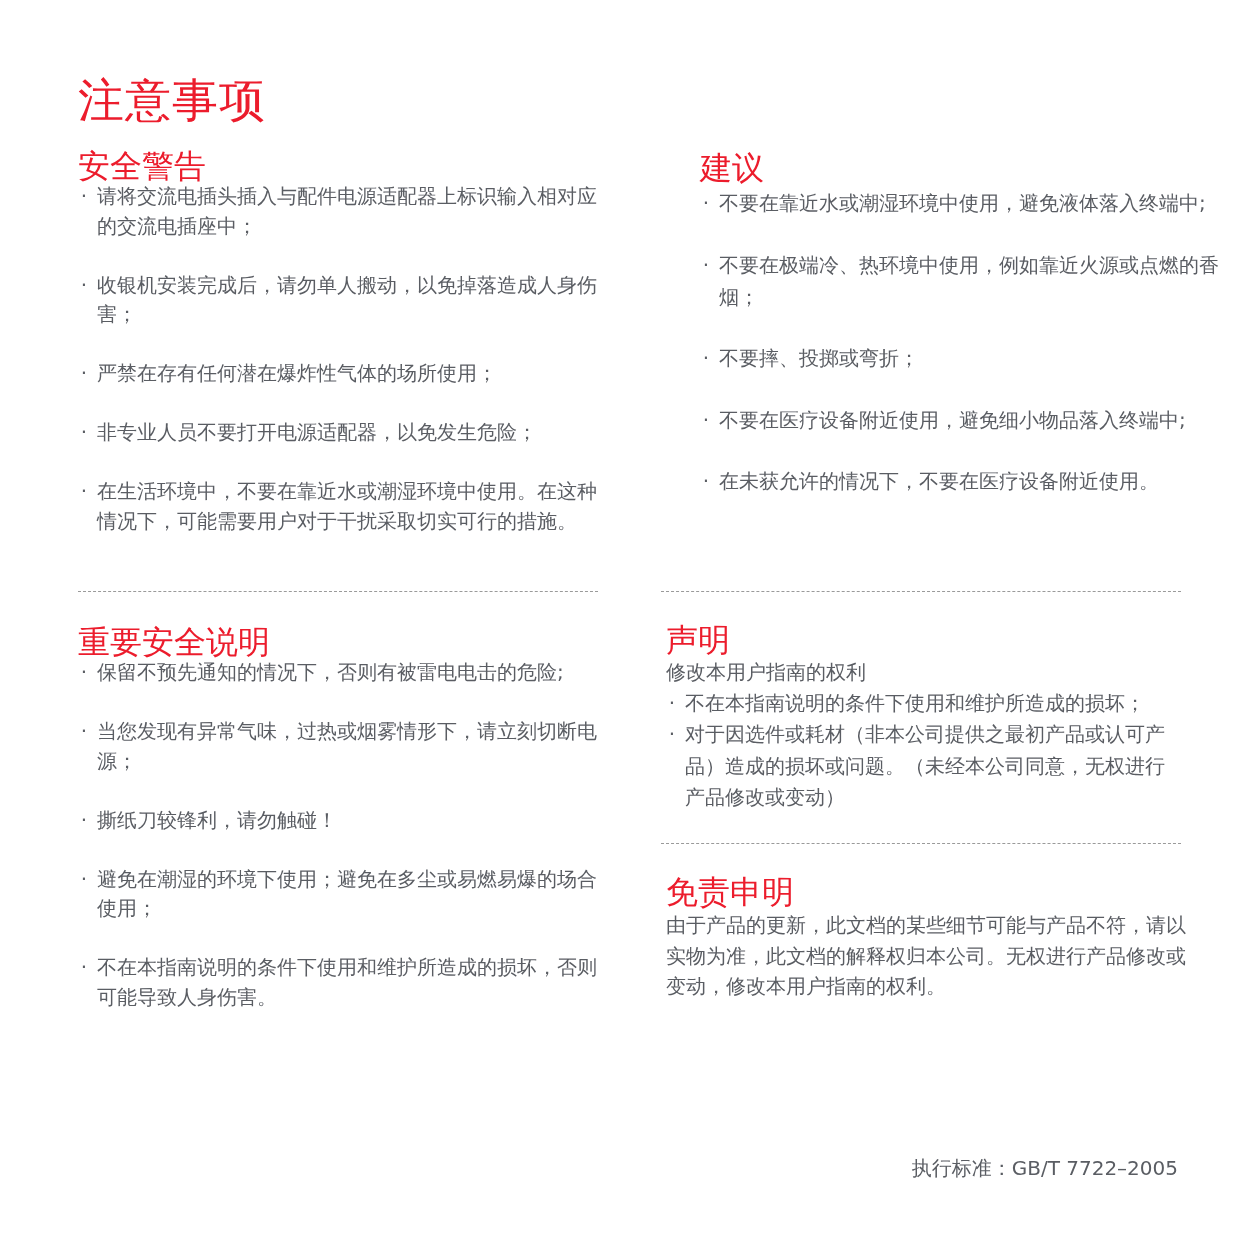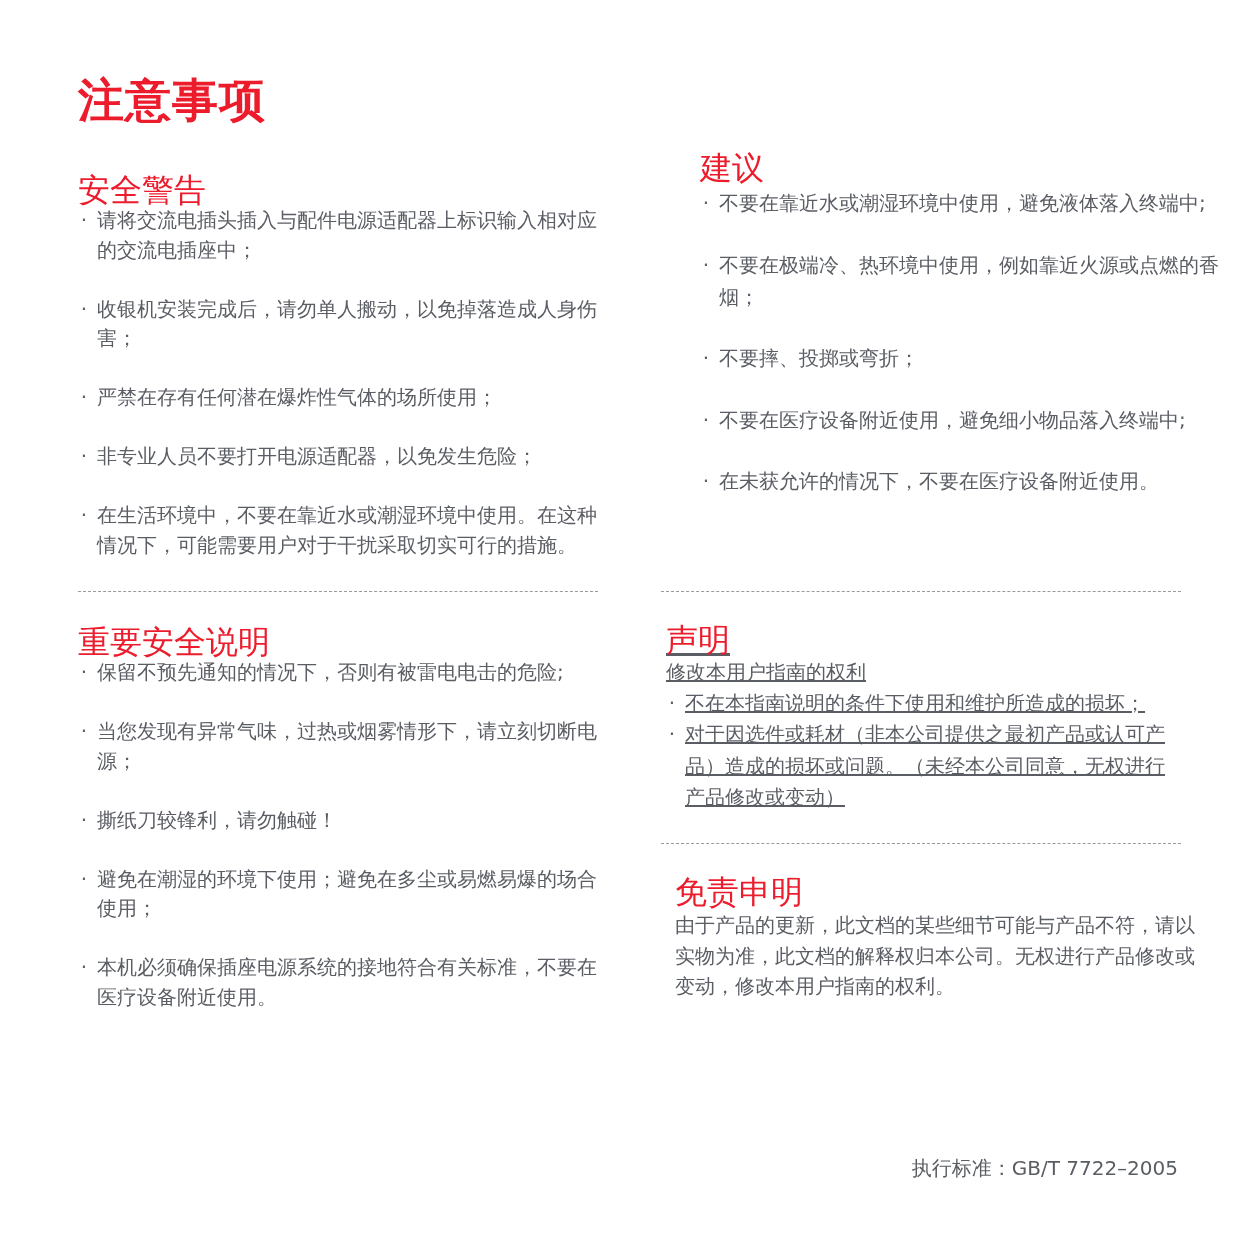--- a/index.html
+++ b/index.html
@@ -3,21 +3,21 @@
 <meta charset="utf-8">
 <style>
   html, body { margin: 0; padding: 0; background: #ffffff; }
   body {
     width: 1260px; height: 1260px; position: relative; overflow: hidden;
     font-family: "DejaVu Sans", "Liberation Sans", sans-serif;
     color: #5a5d63;
   }
   .page-title {
     position: absolute; left: 78px; top: 72px;
-    font-size: 46px; line-height: 56px; color: #ec1c2c; font-weight: bold;
+    font-size: 46px; line-height: 56px; color: #ec1c2c; font-weight: normal;
     margin: 0; letter-spacing: 1px;
   }
   .section { position: absolute; }
   .sec-title {
     font-size: 32px; line-height: 36px; color: #ec1c2c; margin: 0; font-weight: normal;
   }
   .bullet-list { list-style: none; margin: 0; padding: 0; }
   .bullet-item {
     position: relative; padding-left: 19px;
     font-size: 20px; line-height: 29.5px; color: #5a5d63;
@@ -35,21 +35,21 @@
   .footer-std {
     position: absolute; right: 82px; top: 1154px;
     font-size: 20px; line-height: 28px; color: #5a5d63;
   }
 </style>
 </head>
 <body>
 
 <h1 class="page-title">注意事项</h1>
 
-<section class="section" style="left:78px; top:148px; width:520px;margin-top:24px;">
+<section class="section" style="left:78px; top:148px; width:520px;">
   <h2 class="sec-title">安全警告</h2>
   <ul class="bullet-list" style="margin-top:-2px;">
     <li class="bullet-item"><span class="dot">·</span><span>请将交流电插头插入与配件电源适配器上标识输入相对应的交流电插座中；</span></li>
     <li class="gap"></li>
     <li class="bullet-item"><span class="dot">·</span><span>收银机安装完成后，请勿单人搬动，以免掉落造成人身伤害；</span></li>
     <li class="gap"></li>
     <li class="bullet-item"><span class="dot">·</span><span>严禁在存有任何潜在爆炸性气体的场所使用；</span></li>
     <li class="gap"></li>
     <li class="bullet-item"><span class="dot">·</span><span>非专业人员不要打开电源适配器，以免发生危险；</span></li>
     <li class="gap"></li>
@@ -63,50 +63,50 @@
   <h2 class="sec-title">重要安全说明</h2>
   <ul class="bullet-list" style="margin-top:-2px;">
     <li class="bullet-item"><span class="dot">·</span><span>保留不预先通知的情况下，否则有被雷电电击的危险;</span></li>
     <li class="gap"></li>
     <li class="bullet-item"><span class="dot">·</span><span>当您发现有异常气味，过热或烟雾情形下，请立刻切断电源；</span></li>
     <li class="gap"></li>
     <li class="bullet-item"><span class="dot">·</span><span>撕纸刀较锋利，请勿触碰！</span></li>
     <li class="gap"></li>
     <li class="bullet-item"><span class="dot">·</span><span>避免在潮湿的环境下使用；避免在多尘或易燃易爆的场合使用；</span></li>
     <li class="gap"></li>
-    <li class="bullet-item"><span class="dot">·</span><span>本机必须确保插座电源系统的接地符合有关标准，不要在医疗设备附近使用。</span></li>
+    <li class="bullet-item"><span class="dot">·</span><span>不在本指南说明的条件下使用和维护所造成的损坏，否则可能导致人身伤害。</span></li>
   </ul>
 </section>
 
 <section class="section" style="left:700px; top:150px; width:520px;">
   <h2 class="sec-title">建议</h2>
   <ul class="bullet-list" style="margin-top:1px;">
     <li class="bullet-item" style="line-height:32px;"><span class="dot">·</span><span>不要在靠近水或潮湿环境中使用，避免液体落入终端中;</span></li>
     <li class="gap"></li>
     <li class="bullet-item" style="line-height:32px;"><span class="dot">·</span><span>不要在极端冷、热环境中使用，例如靠近火源或点燃的香烟；</span></li>
     <li class="gap"></li>
     <li class="bullet-item" style="line-height:32px;"><span class="dot">·</span><span>不要摔、投掷或弯折；</span></li>
     <li class="gap"></li>
     <li class="bullet-item" style="line-height:32px;"><span class="dot">·</span><span>不要在医疗设备附近使用，避免细小物品落入终端中;</span></li>
     <li class="gap"></li>
     <li class="bullet-item" style="line-height:32px;"><span class="dot">·</span><span>在未获允许的情况下，不要在医疗设备附近使用。</span></li>
   </ul>
 </section>
 
 <div class="dashed" style="left:661px; top:591px; width:520px;"></div>
 
-<section class="section" style="left:666px; top:622px; width:530px;text-decoration:underline;">
+<section class="section" style="left:666px; top:622px; width:530px;">
   <h2 class="sec-title">声明</h2>
   <p class="plain" style="margin-top:-1px;">修改本用户指南的权利</p>
   <ul class="bullet-list">
     <li class="bullet-item" style="line-height:31.5px;"><span class="dot">·</span><span>不在本指南说明的条件下使用和维护所造成的损坏；</span></li>
     <li class="bullet-item" style="line-height:31.5px; width:495px;"><span class="dot">·</span><span>对于因选件或耗材（非本公司提供之最初产品或认可产品）造成的损坏或问题。（未经本公司同意，无权进行产品修改或变动）</span></li>
   </ul>
 </section>
 
 <div class="dashed" style="left:661px; top:843px; width:520px;"></div>
 
-<section class="section" style="left:666px; top:874px; width:525px;margin-left:9px;">
+<section class="section" style="left:666px; top:874px; width:525px;">
   <h2 class="sec-title">免责申明</h2>
   <p class="plain" style="margin-top:0px;">由于产品的更新，此文档的某些细节可能与产品不符，请以实物为准，此文档的解释权归本公司。无权进行产品修改或变动，修改本用户指南的权利。</p>
 </section>
 
 <div class="footer-std">执行标准：GB/T 7722–2005</div>
 
 </body></html>

